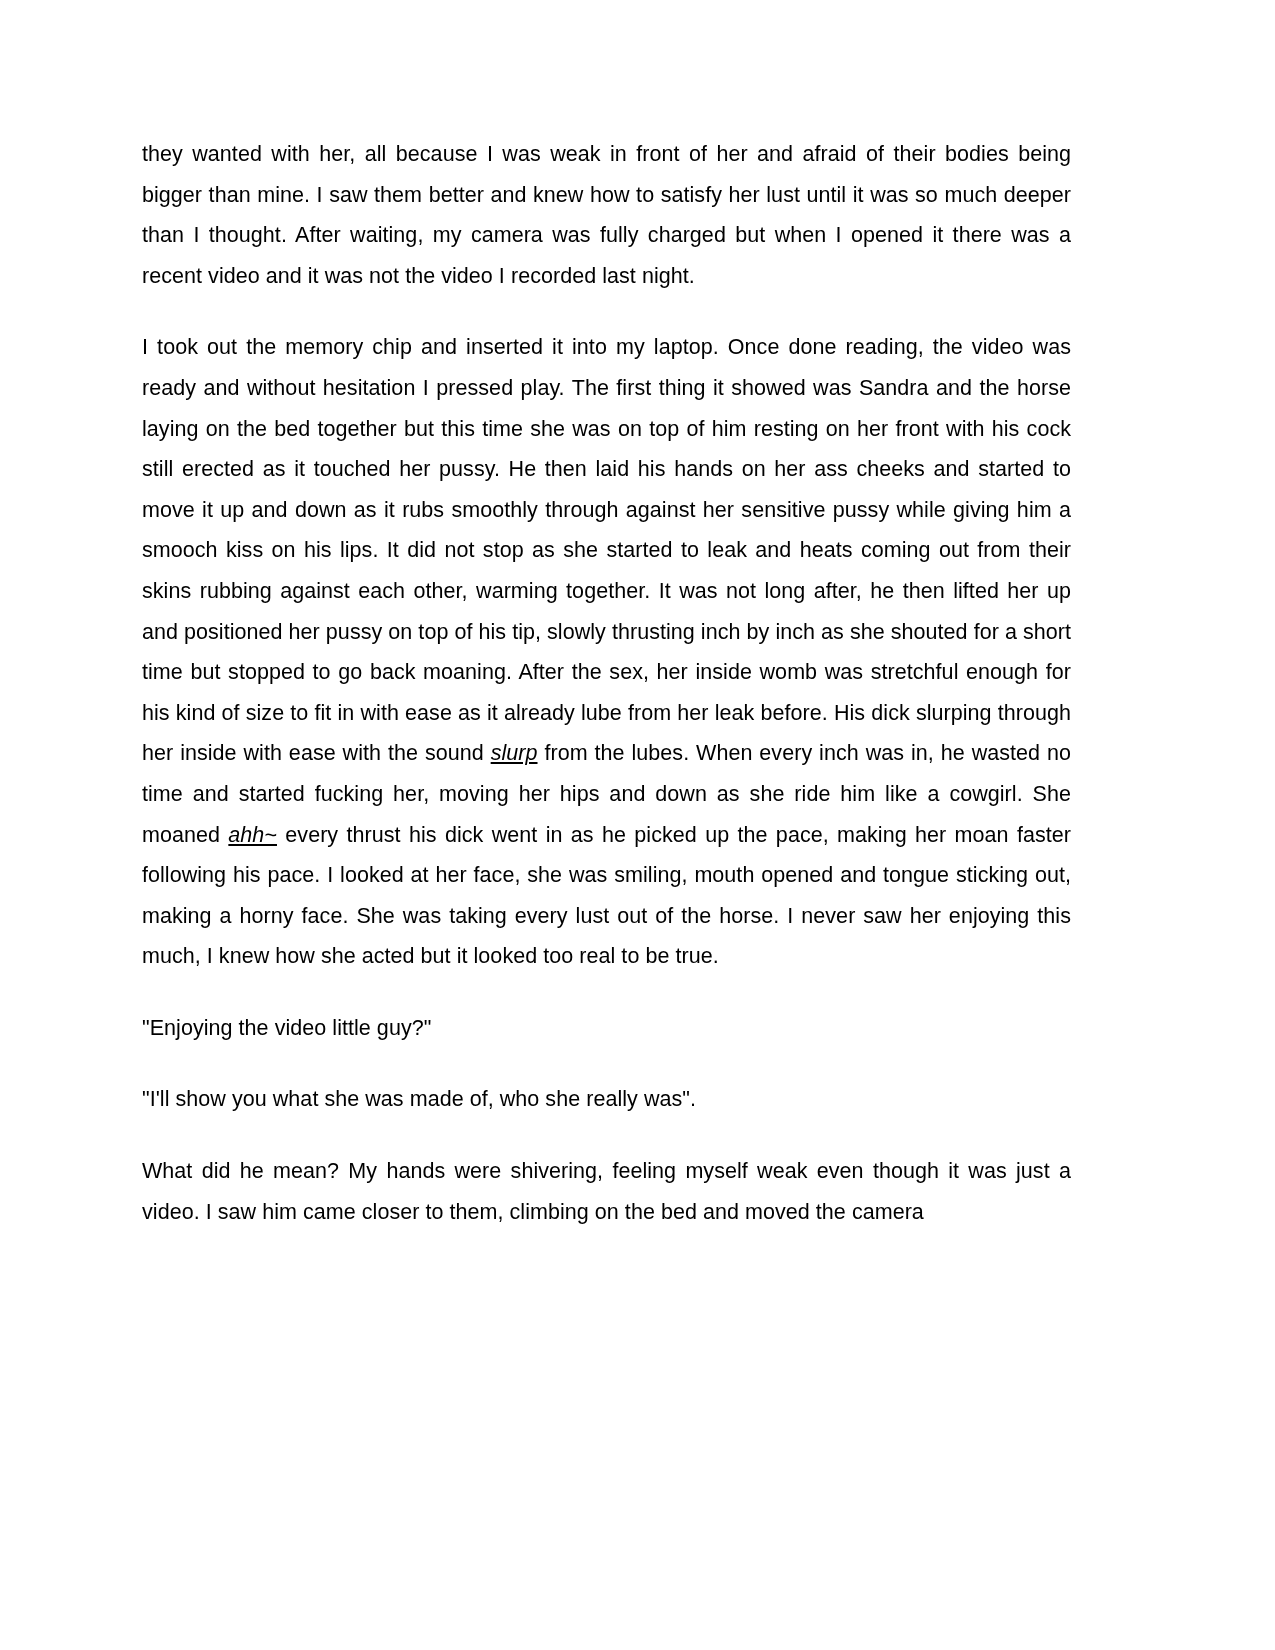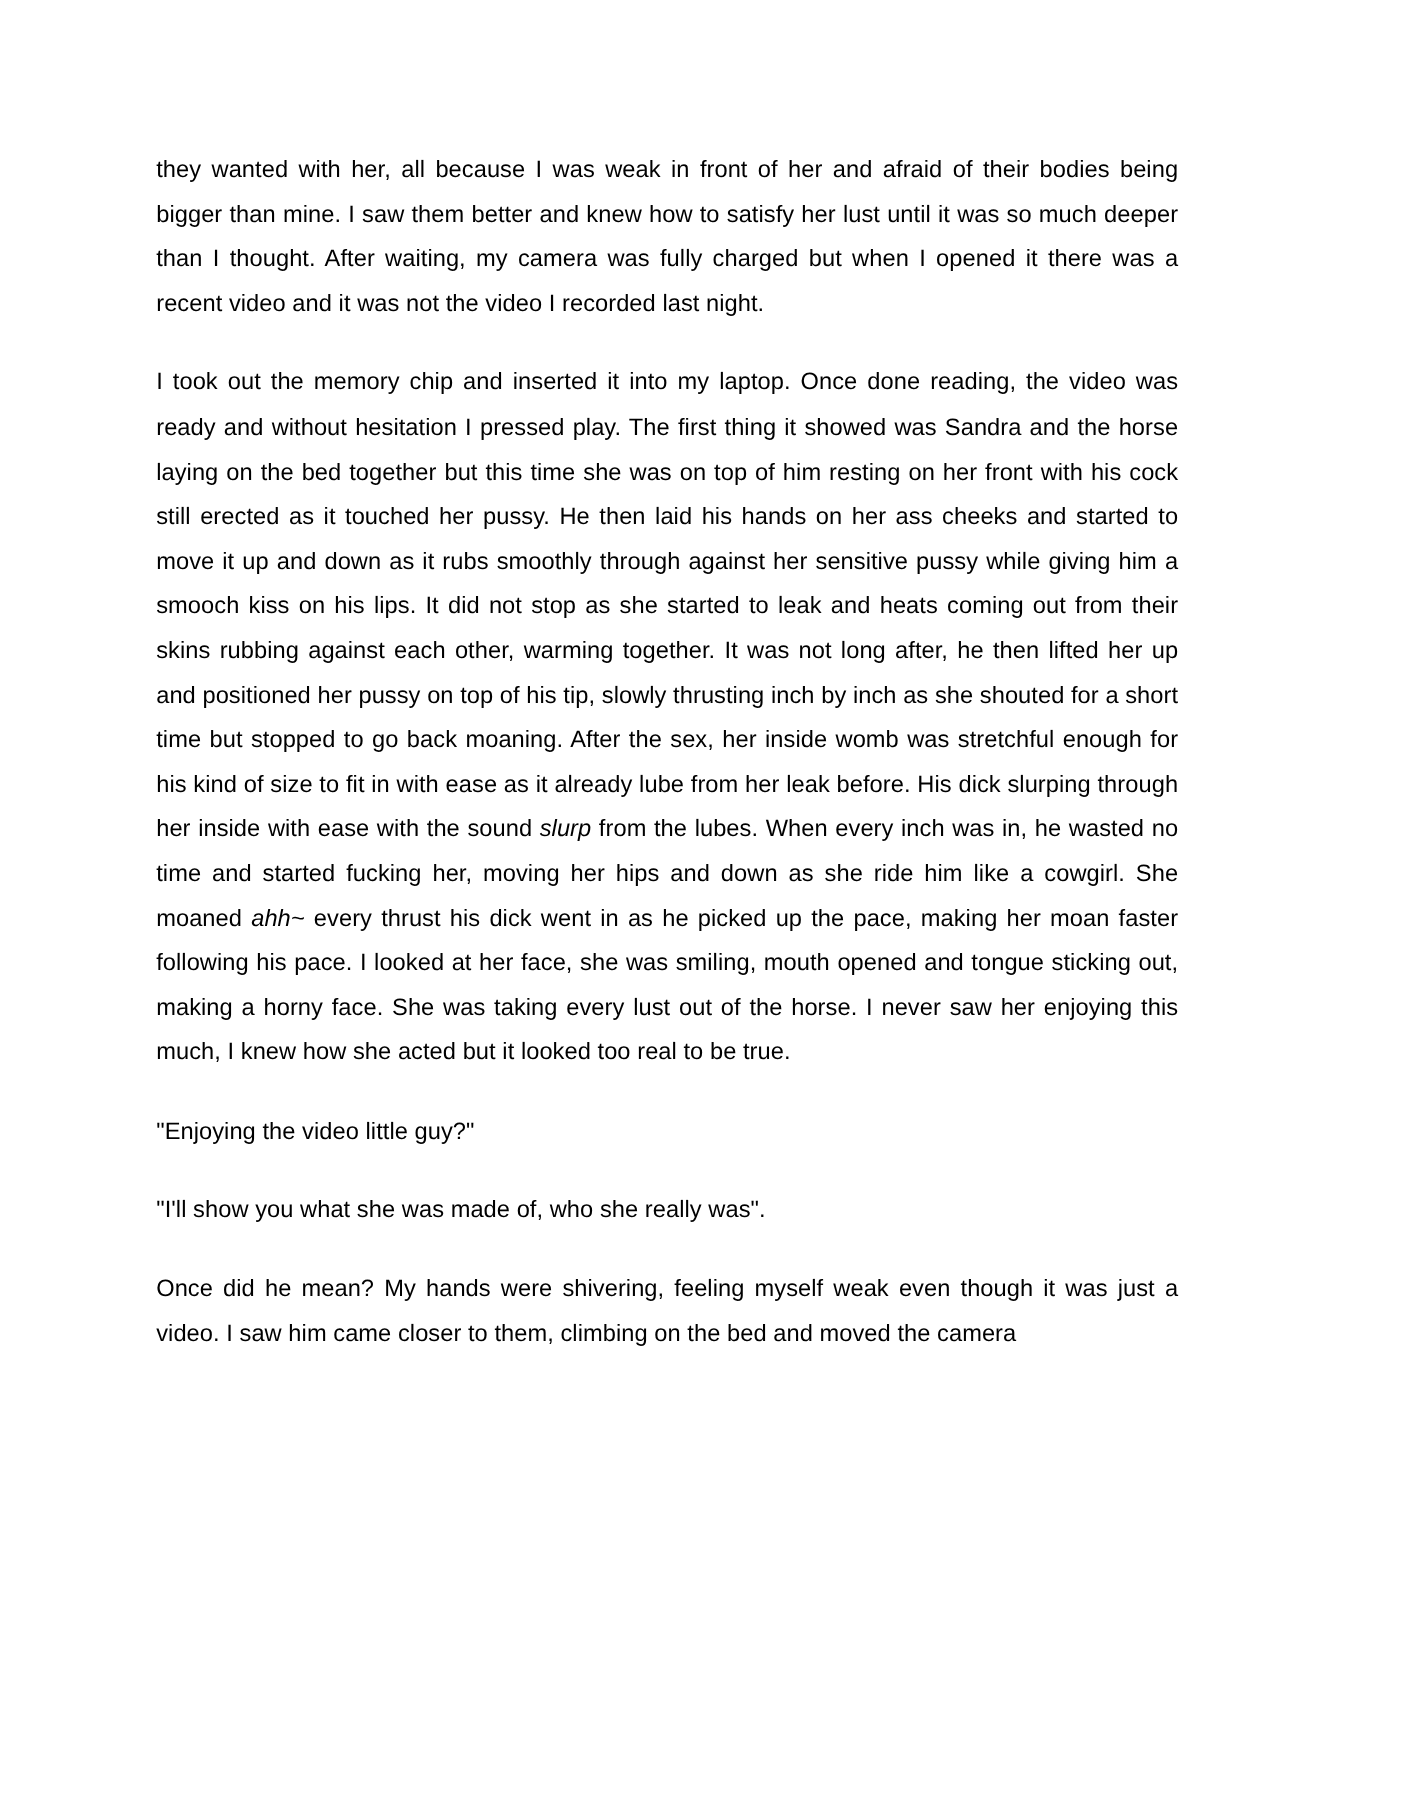--- a/index.html
+++ b/index.html
@@ -34,27 +34,28 @@
     letter-spacing: 0.05px;
     word-spacing: 0px;
     -webkit-font-smoothing: antialiased;
   }
   
   p.para:last-child {
     margin-bottom: 0;
   }
   em.em {
     font-style: italic;
+    text-decoration: underline;
   }
 </style>
 </head>
 <body>
 
 <div class="page">
   <div class="text-column" id="text-column">
 
   <p class="para"><span>they wanted with her, all because I was weak in front of her and afraid of their bodies being bigger than mine. I saw them better and knew how to satisfy her lust until it was so much deeper than I thought. After waiting, my camera was fully charged but when I opened it there was a recent video and it was not the video I recorded last night.</span></p>
       <p class="para"><span>I took out the memory chip and inserted it into my laptop. Once done reading, the video was ready and without hesitation I pressed play. The first thing it showed was Sandra and the horse laying on the bed together but this time she was on top of him resting on her front with his cock still erected as it touched her pussy. He then laid his hands on her ass cheeks and started to move it up and down as it rubs smoothly through against her sensitive pussy while giving him a smooch kiss on his lips. It did not stop as she started to leak and heats coming out from their skins rubbing against each other, warming together. It was not long after, he then lifted her up and positioned her pussy on top of his tip, slowly thrusting inch by inch as she shouted for a short time but stopped to go back moaning. After the sex, her inside womb was stretchful enough for his kind of size to fit in with ease as it already lube from her leak before. His dick slurping through her inside with ease with the sound </span><em class="em">slurp</em><span> from the lubes. When every inch was in, he wasted no time and started fucking her, moving her hips and down as she ride him like a cowgirl. She moaned </span><em class="em">ahh~</em><span> every thrust his dick went in as he picked up the pace, making her moan faster following his pace. I looked at her face, she was smiling, mouth opened and tongue sticking out, making a horny face. She was taking every lust out of the horse. I never saw her enjoying this much, I knew how she acted but it looked too real to be true.</span></p>
       <p class="para"><span>"Enjoying the video little guy?"</span></p>
       <p class="para"><span>"I'll show you what she was made of, who she really was".</span></p>
-      <p class="para"><span>Once did he mean? My hands were shivering, feeling myself weak even though it was just a video. I saw him came closer to them, climbing on the bed and moved the camera</span></p>
+      <p class="para"><span>What did he mean? My hands were shivering, feeling myself weak even though it was just a video. I saw him came closer to them, climbing on the bed and moved the camera</span></p>
     </div>
 </div>
 
 </body></html>

